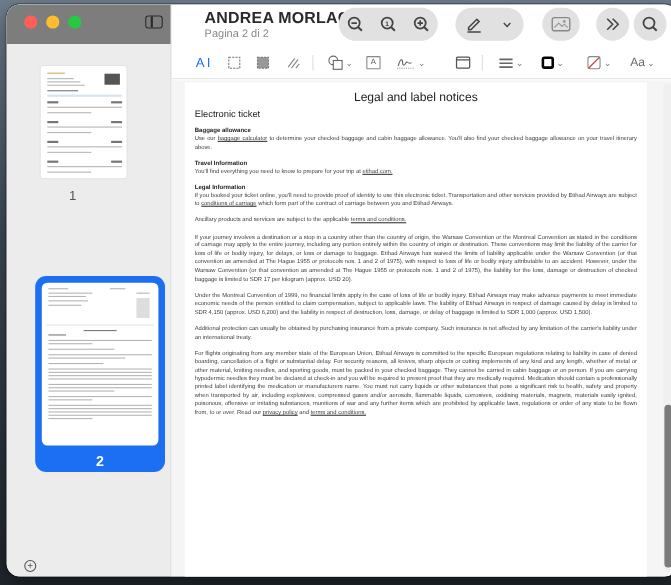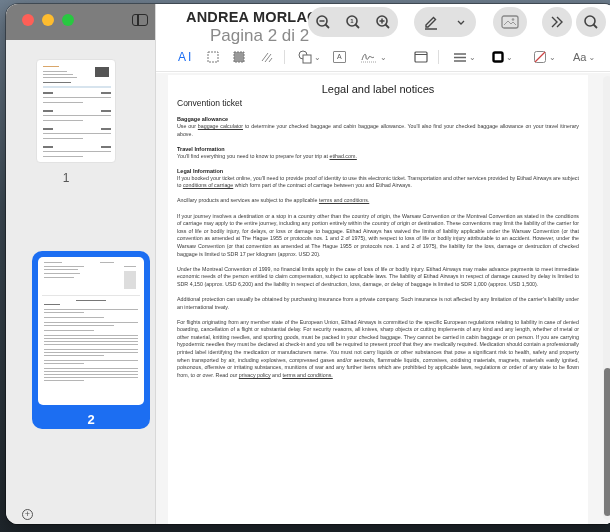--- a/index.html
+++ b/index.html
@@ -46,21 +46,21 @@
   .thumb-num2 { position: absolute; left: 0; width: 118px; bottom: 2px; text-align: center; font-size: 13px; font-weight: bold; color: #fff; }
   .tline { position: absolute; height: 1px; background: #b5b5b5; }
   .tline.d { background: #777; }
   .add-page {
     position: absolute; left: 16px; bottom: 4px; width: 11px; height: 11px;
     border: 1px solid #555; border-radius: 50%; font-size: 9px; line-height: 9px; text-align: center; color: #555;
   }
   .main { position: absolute; left: 150px; top: 0; right: 0; height: 100%; background: #fff; }
   .title-block { position: absolute; left: 30px; top: 5px; }
   .doc-title { font-size: 14.5px; font-weight: bold; color: #2a2a2a; letter-spacing: 0.2px; }
-  .doc-sub { font-size: 17px; color: #8a8a8a; margin-top: 1px; margin-left: 24px; }
+  .doc-sub { font-size: 10px; color: #8a8a8a; margin-top: 1px; }
   .pill { position: absolute; top: 3px; height: 30px; background: #e1e1e1; border-radius: 15px; }
   .pill-btn { position: absolute; top: 0; width: 30px; height: 30px; display:flex; align-items:center; justify-content:center; }
   .circle-btn { position: absolute; top: 3px; width: 30px; height: 30px; border-radius: 50%; background: #e1e1e1; display:flex; align-items:center; justify-content:center; }
   .toolbar2 { position: absolute; left: 0; right: 0; top: 38px; height: 30px; border-bottom: 1px solid #e6e6e6; }
   .tb2 { position: absolute; top: 7px; height: 16px; display:flex; align-items:center; gap:2px; color:#555; font-size: 11px; }
   .tb2 .chev { font-size: 8px; color: #777; }
   .sep { position: absolute; top: 8px; width: 1px; height: 14px; background: #ddd; }
   .canvas { position: absolute; left: 0; top: 69px; right: 0; bottom: 0; background: #f5f5f5; }
   .page {
     position: absolute; left: 12px; top: 2px; width: 420px; height: 452px; background: #fff;
@@ -289,21 +289,21 @@
       </div>
       <div class="tb2" style="left:417px;font-size:11px;color:#666">
         <span>Aa</span>
         <span class="chev">⌄</span>
       </div>
     </div>
 
     <div class="canvas">
       <div class="page">
         <h1>Legal and label notices</h1>
-        <h2>Convention ticket</h2>
+        <h2>Electronic ticket</h2>
 
         <h3>Baggage allowance</h3>
         <p><span>Use our </span><a>baggage calculator</a><span> to determine your checked baggage and cabin baggage allowance. You'll also find your checked baggage allowance on your travel itinerary above.</span></p>
 
         <h3>Travel Information</h3>
         <p><span>You'll find everything you need to know to prepare for your trip at </span><a>etihad.com.</a><span></span></p>
 
         <h3>Legal Information</h3>
         <p><span>If you booked your ticket online, you'll need to provide proof of identity to use this electronic ticket. Transportation and other services provided by Etihad Airways are subject to </span><a>conditions of carriage</a><span> which form part of the contract of carriage between you and Etihad Airways.</span></p>
 

